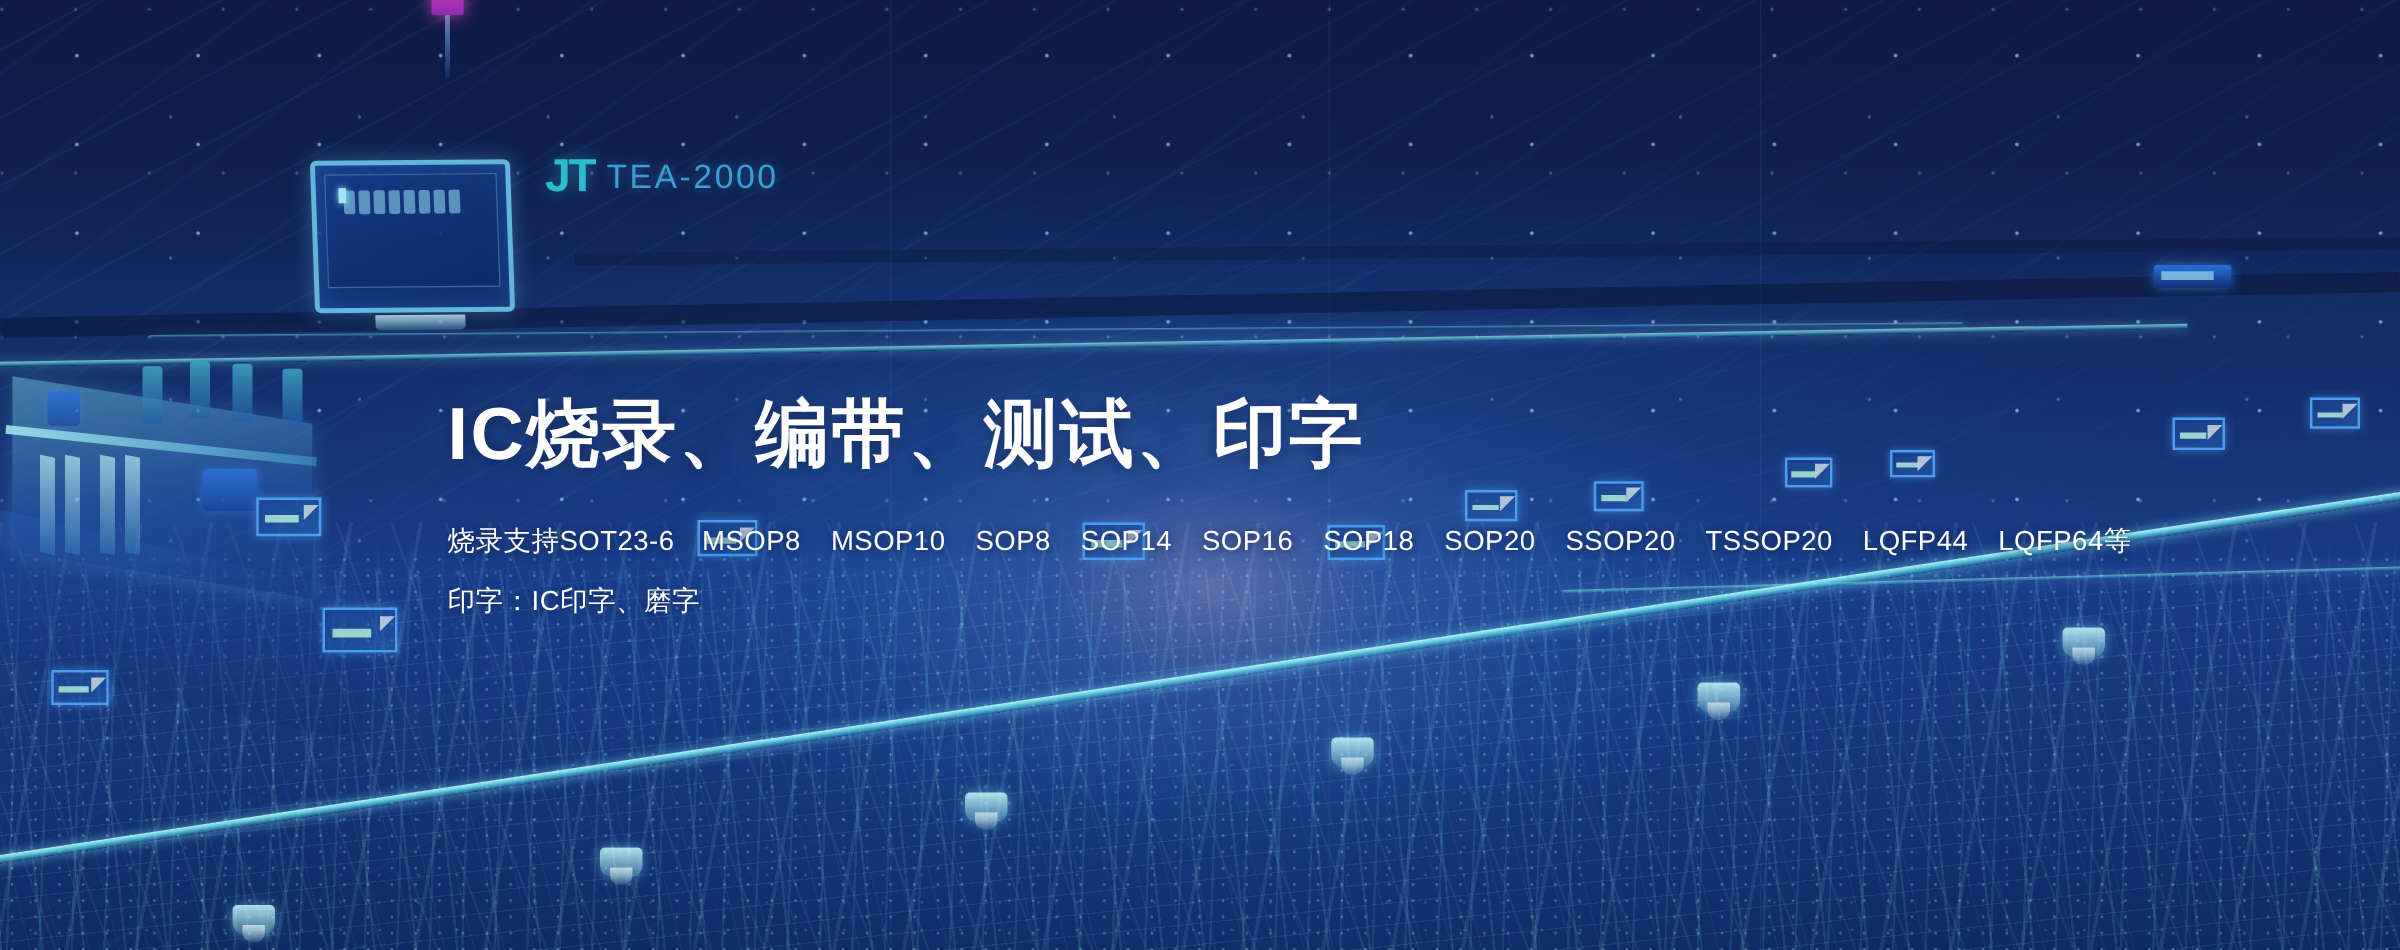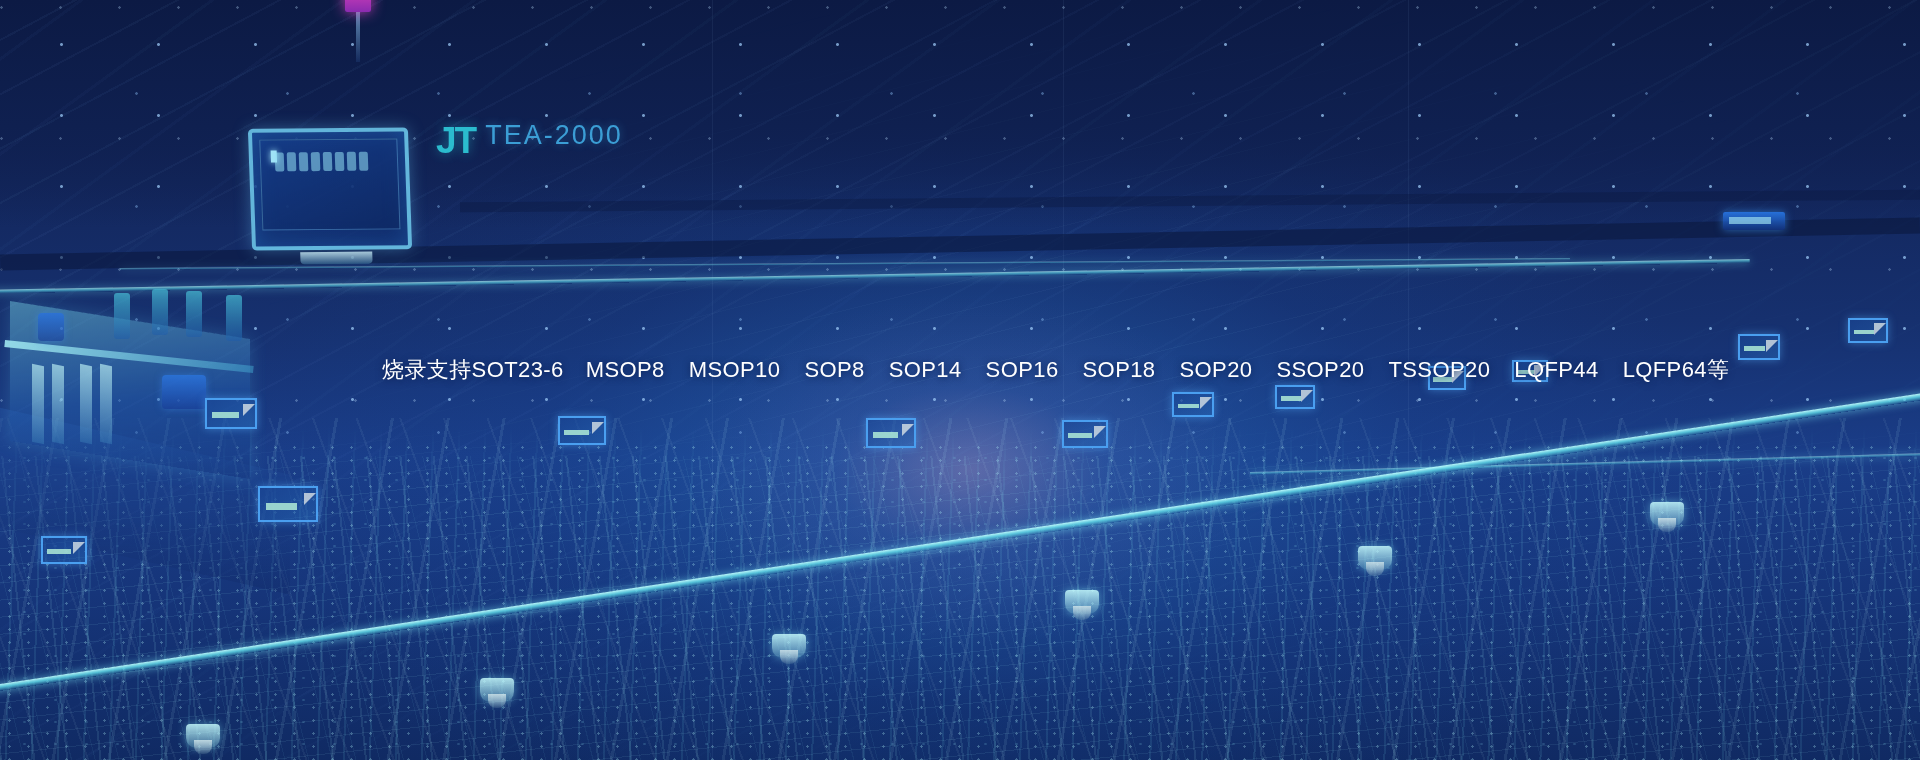--- a/index.html
+++ b/index.html
@@ -193,21 +193,21 @@
   .hang-sign {
     position:absolute; left:345px; top:-12px; width:26px; height:24px;
     background:linear-gradient(180deg,#d43fb8,#8a2bb0);
     box-shadow:0 0 14px rgba(220,70,190,0.85);
     border-radius:2px;
   }
 
   
   .brand {
     position:absolute; left:436px; top:120px;
-    display:flex; align-items:flex-start; gap:10px;
+    display:flex; align-items:center; gap:10px;
     opacity:.93;
   }
   .brand-logo {
     font-size:37px; font-weight:bold; letter-spacing:-2px;
     color:#2ec8d8; text-shadow:0 0 12px rgba(46,200,216,0.55);
     font-family:"Liberation Sans","DejaVu Sans",sans-serif;
   }
   .brand-model {
     font-size:27px; letter-spacing:2px; color:#3fa8e0;
     text-shadow:0 0 9px rgba(63,168,224,0.5);
@@ -242,21 +242,21 @@
     letter-spacing:2px; line-height:1.06; white-space:nowrap;
     text-shadow:0 2px 14px rgba(8,24,70,0.75), 0 0 34px rgba(120,190,255,0.30);
   }
   .sublines { margin-top:30px; }
   .subline {
     font-size:22px; color:#ffffff; line-height:48px;
     letter-spacing:0.4px; white-space:nowrap;
     text-shadow:0 1px 7px rgba(8,24,70,0.8);
   }
   .pkg-list span { margin-right:24px; }
-  .pkg-list span:first-child { margin-right:22px;margin-left:24px; }
+  .pkg-list span:first-child { margin-right:22px; }
 </style>
 </head>
 <body>
 
 <div class="banner">
 
   <div class="ceiling"></div>
   <div class="star-dots"></div>
   <div class="streaks"></div>
   <div class="streaks2"></div>
@@ -371,25 +371,27 @@
       <div class="bar"></div>
       <div class="tri"></div>
     </div>
   <div class="mini-screen" style="left:1848px; top:318px; width:40px;  height:25px;">
       <div class="bar"></div>
       <div class="tri"></div>
     </div>
 
   <div class="copy">
 
+    <div class="headline">IC烧录、编带、测试、印字</div>
 
     <div class="sublines">
 
       <div class="subline pkg-list">
         <span>烧录支持SOT23-6</span><span>MSOP8</span><span>MSOP10</span><span>SOP8</span><span>SOP14</span><span>SOP16</span><span>SOP18</span><span>SOP20</span><span>SSOP20</span><span>TSSOP20</span><span>LQFP44</span><span>LQFP64等</span>
       </div>
 
 
+      <div class="subline">印字：IC印字、磨字</div>
 
     </div>
   </div>
 
 </div>
 
 </body></html>

